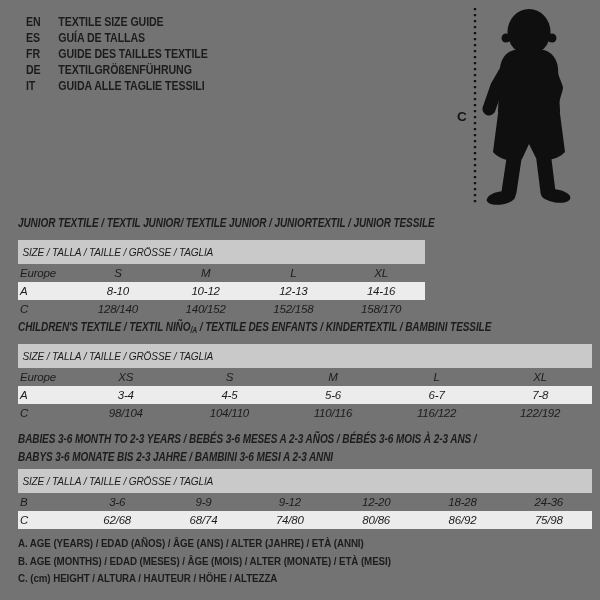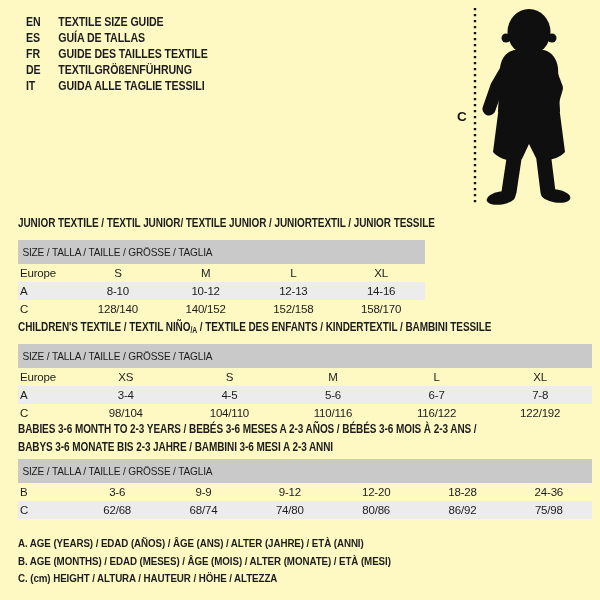--- a/index.html
+++ b/index.html
@@ -4,42 +4,42 @@
 <style>
   * { margin:0; padding:0; box-sizing:border-box; }
   html,body { width:600px; height:600px; }
   body {
     background:#ffffff;
     font-family:"Liberation Sans", sans-serif;
     color:#1c1c1c;
     position:relative;
     overflow:hidden;
   }
-  .canvas { position:absolute; left:0; top:0; width:600px; height:600px; background:#fef9c3; }
+  .canvas { position:absolute; left:0; top:0; width:600px; height:600px; background:#737373; }
 
   
   .langs {
     position:absolute; left:26px; top:14px;
     font-weight:700; font-size:12.5px; line-height:16px;
     letter-spacing:-0.1px; white-space:nowrap;
     transform:scaleX(0.85); transform-origin:0 0;
   }
   .lang-row { display:flex; }
   .lang-code { width:38px; }
 
   
   .figure { position:absolute; left:438px; top:2px; width:162px; height:228px; }
   .figure svg { display:block; }
   .figure text { font-family:"Liberation Sans", sans-serif; font-weight:700; }
 
   
-  .sec { position:absolute; left:18px; }
+  .sec { position:absolute; left:18px;font-style:italic; }
   .sec1 { top:217px; width:407px; }
   .sec2 { top:321px; width:574px; }
-  .sec3 { top:420px; width:574px; }
+  .sec3 { top:430px; width:574px; }
   .sec h2 {
     font-size:12.5px; font-weight:700; line-height:13px; height:13px;
     white-space:nowrap; letter-spacing:-0.1px;
     transform:scaleX(0.8); transform-origin:0 0;
   }
   .sec3 h2 { height:36px; line-height:18px; }
   .t-sub { font-size:8.5px; vertical-align:-2px; }
 
   table { border-collapse:collapse; width:100%; table-layout:fixed;
           font-size:11.5px; letter-spacing:-0.2px; margin-top:10px; }

